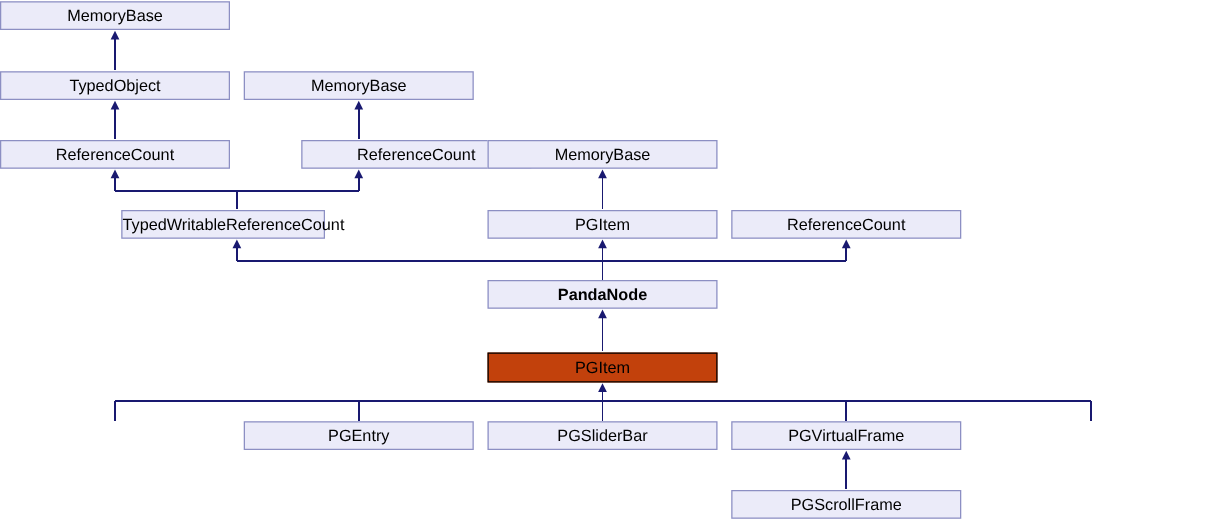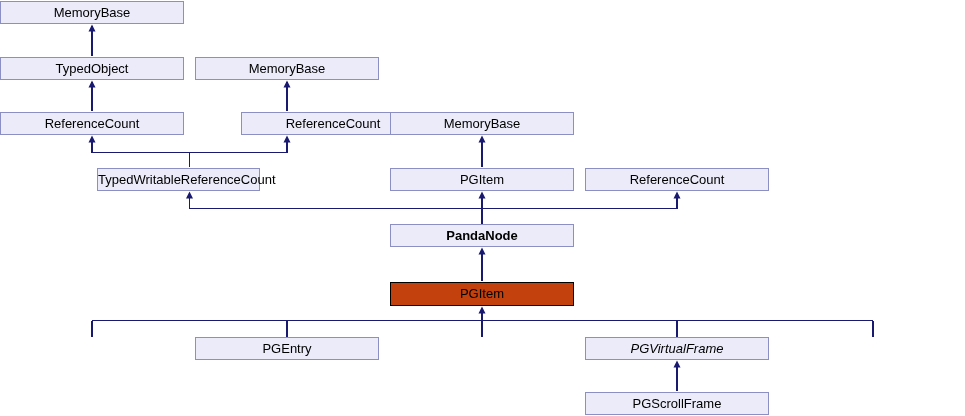--- a/index.html
+++ b/index.html
@@ -89,17 +89,18 @@
 
   <div class="node wide" style="left:97px; top:168px;">TypedWritableReferenceCount</div>
   <div class="node" style="left:390px; top:168px;">PGItem</div>
   <div class="node" style="left:585px; top:168px;">ReferenceCount</div>
 
   <div class="node" style="left:390px; top:224px;font-weight:bold;">PandaNode</div>
 
   <div class="node highlight" style="left:390px; top:282px;">PGItem</div>
 
   <div class="node" style="left:195px; top:337px;">PGEntry</div>
-  <div class="node" style="left:585px; top:337px;font-style:italic;">PGVirtualFrame</div>
+  <div class="node" style="left:390px; top:337px;">PGSliderBar</div>
+  <div class="node" style="left:585px; top:337px;">PGVirtualFrame</div>
 
   <div class="node" style="left:585px; top:392px;">PGScrollFrame</div>
 
 </div>
 
 </body></html>

